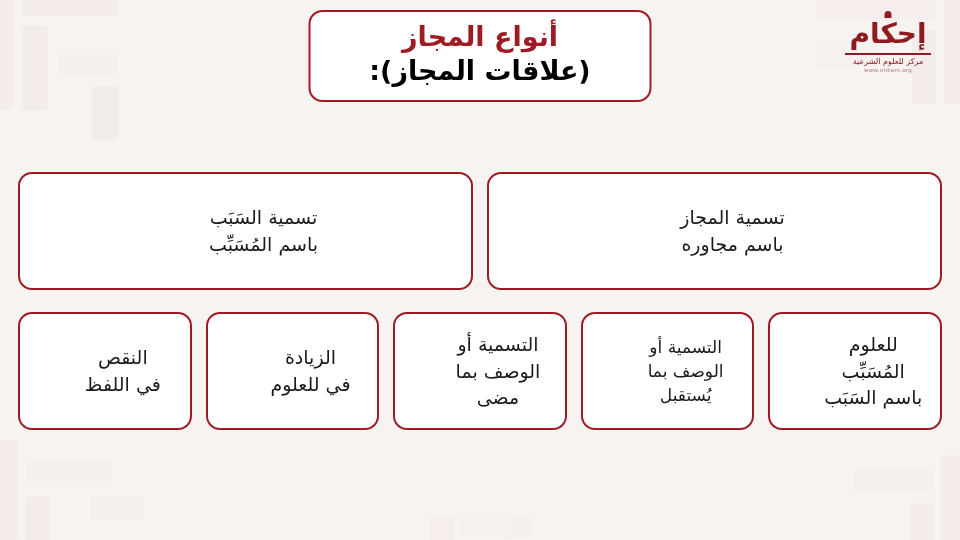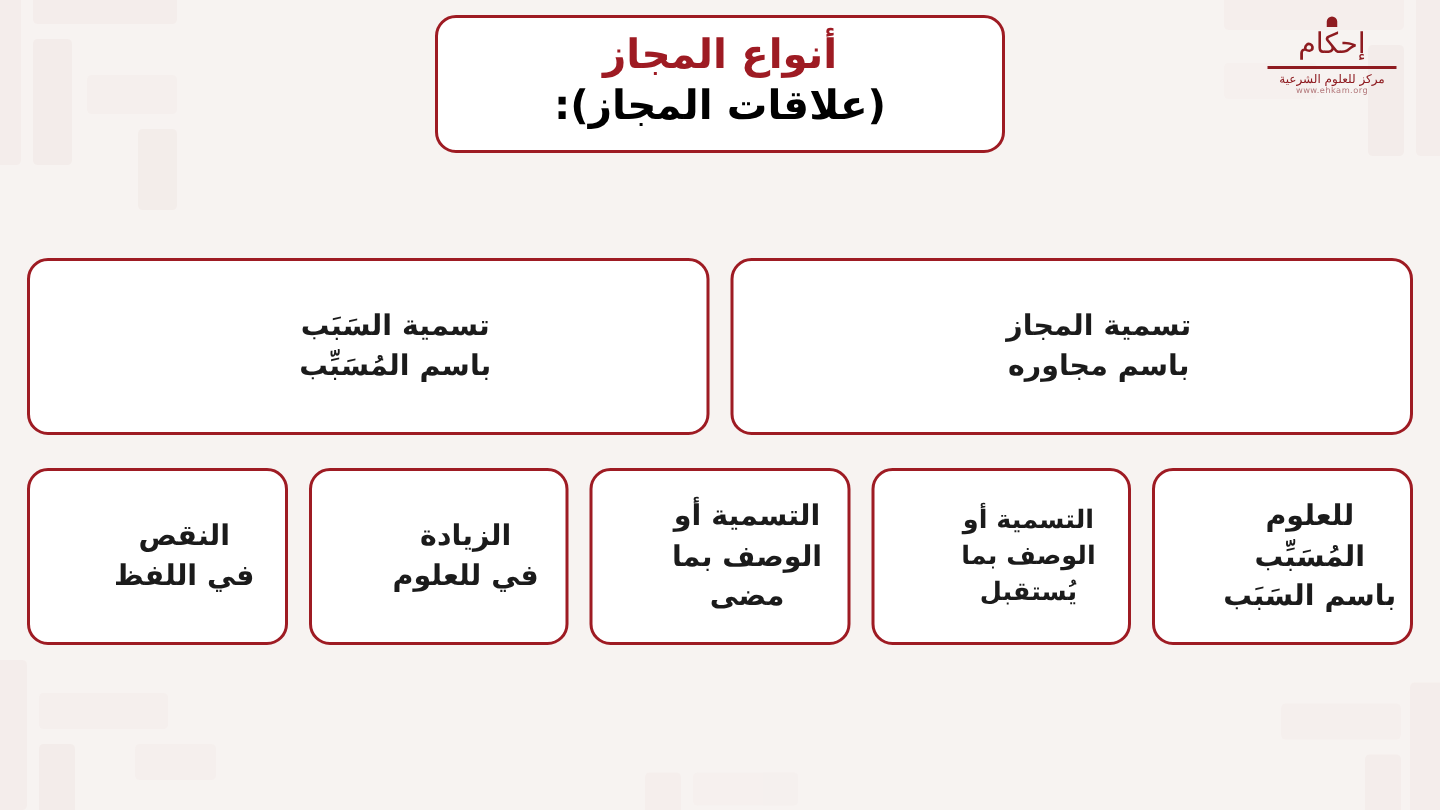--- a/index.html
+++ b/index.html
@@ -30,21 +30,21 @@
     position: absolute;
     border-radius: 3px;
   }
 
   
   .title-card {
     position: absolute;
     top: 10px;
     left: 50%;
     transform: translateX(-50%);
-    width: 380px;
+    width: 343px;
     box-sizing: border-box;
     padding: 8px 18px 12px;
     background: #ffffff;
     border: 2px solid #9e1b23;
     border-radius: 14px;
     text-align: center;
     z-index: 5;
   }
   .title-line1 {
     color: #9e1b23;
@@ -64,22 +64,22 @@
   
   .logo {
     position: absolute;
     top: 18px;
     right: 24px;
     width: 96px;
     text-align: center;
     z-index: 5;
   }
   .logo-mark {
-    font-size: 19px;
-    font-weight: normal;
+    font-size: 28px;
+    font-weight: bold;
     color: #8e1b20;
     letter-spacing: -1px;
     line-height: 1;
     position: relative;
     display: inline-block;
     padding: 2px 6px;
   }
   .logo-mark:before {
     content: "";
     position: absolute;
@@ -136,21 +136,21 @@
     border-radius: 14px;
     display: flex;
     align-items: center;
     justify-content: center;
     text-align: center;
     padding: 6px 8px;
   }
   .card-text {
     color: #1b1b1b;
     font-size: 19px;
-    font-weight: bold;
+    font-weight: normal;
     line-height: 1.42;
     white-space: pre-line;
     margin-left: 36px;
   }
   .card-text.small {
     font-size: 17px;
   }
 </style>
 </head>
 <body>

